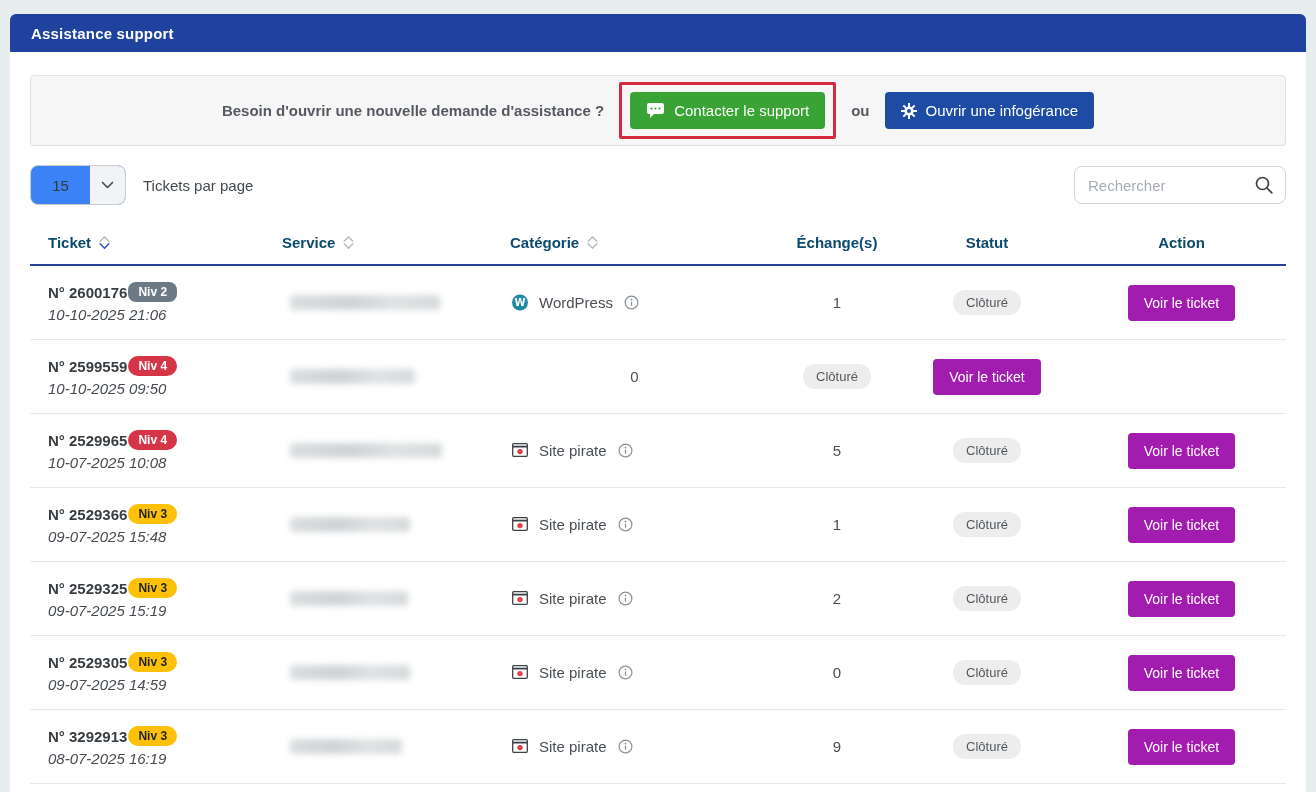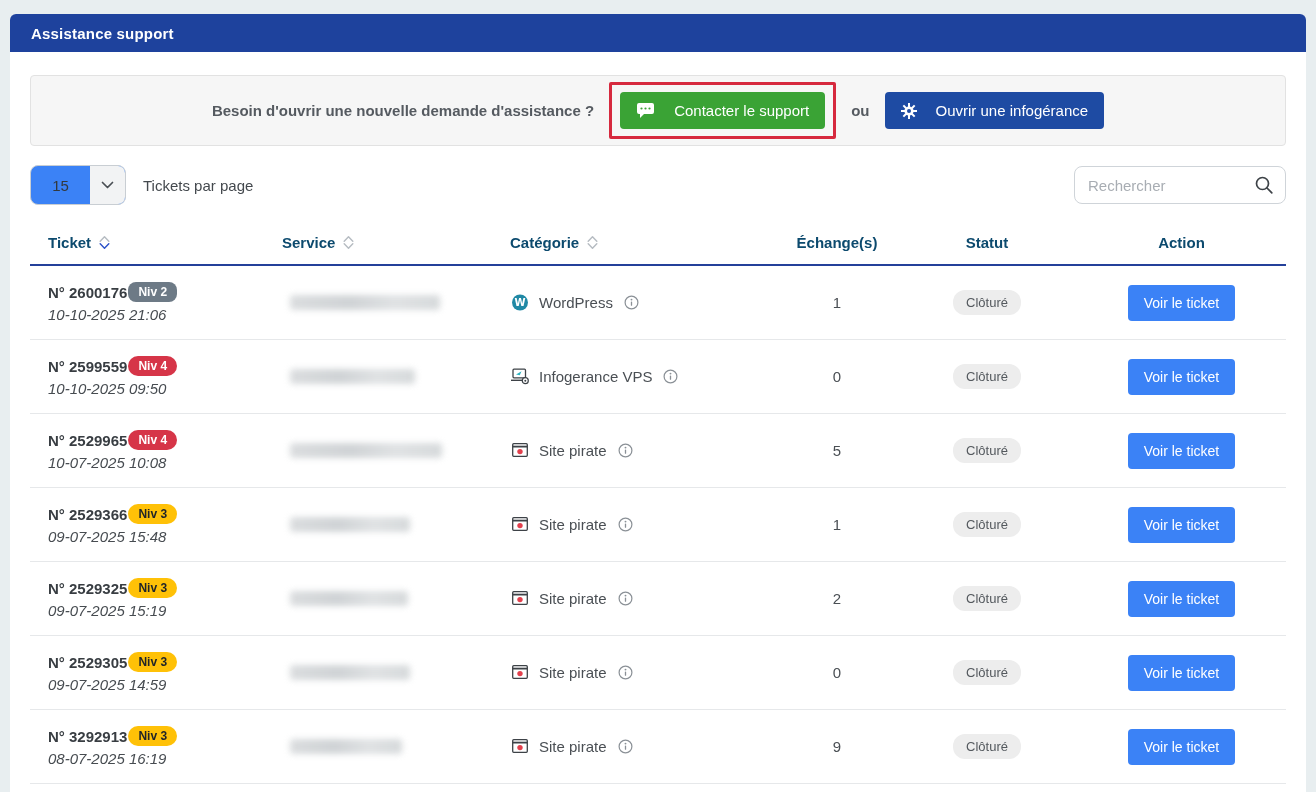--- a/index.html
+++ b/index.html
@@ -9,21 +9,21 @@
   .card { position:absolute; left:10px; right:10px; top:14px; height:920px; background:#fff; border-radius:6px 6px 0 0; }
   .card-header { height:38px; background:#1e429d; border-radius:6px 6px 0 0; display:flex; align-items:center; padding-left:21px; }
   .card-title { color:#fff; font-size:15px; font-weight:bold; letter-spacing:.2px; }
   .card-body { padding:23px 20px 0 20px; }
 
   
   .banner { height:71px; background:#f6f6f6; border:1px solid #e2e2e2; border-radius:4px;
             display:flex; align-items:center; justify-content:center; gap:15px; }
   .banner-text { font-size:15px; font-weight:bold; color:#555a60; }
   .annotation-box { border:3px solid #d6293e; border-radius:2px; padding:7px 8px; display:inline-flex; }
-  .btn { display:inline-flex; align-items:center; gap:19px; border:none; cursor:pointer;
+  .btn { display:inline-flex; align-items:center; gap:9px; border:none; cursor:pointer;
          border-radius:4px; font-size:15px; color:#fff; font-family:inherit; padding:10px 16px; }
   .btn-green { background:#3aa335; }
   .btn-blue  { background:#1e4ba3; }
   .ou { font-size:15px; font-weight:bold; color:#555a60; }
 
   
   .toolbar { margin-top:19px; display:flex; align-items:center; justify-content:space-between; }
   .perpage { display:flex; align-items:center; gap:17px; }
   .select { width:96px; height:40px; border:1px solid #c9ced3; border-radius:8px; display:flex; cursor:pointer; background:#3b82f6; overflow:hidden; }
   .select-value { flex:1; display:flex; align-items:center; justify-content:center; font-size:15px; color:#33383d; }
@@ -62,21 +62,21 @@
              filter:blur(3px); opacity:.85; }
 
   .cell-category { display:flex; align-items:center; gap:9px; padding-left:18px; }
   .cat-label { font-size:15px; color:#4a4f54;text-align:right; }
   .info-icon { display:inline-flex; cursor:pointer; margin-left:2px; }
 
   .cell-exchanges { text-align:center; font-size:15px; color:#4a4f54; }
   .cell-status { display:flex; justify-content:center; }
   .status-pill { background:#ededed; color:#54595e; font-size:13px; padding:5px 13px; border-radius:12px; }
   .cell-action { display:flex; justify-content:center; }
-  .btn-view { background:#3b82f6; color:#fff; border:none; border-radius:4px; font-size:14px;
+  .btn-view { background:#a21caf; color:#fff; border:none; border-radius:4px; font-size:14px;
               font-family:inherit; padding:10px 16px; cursor:pointer; }
 </style>
 </head>
 <body>
 
 <svg width="0" height="0" style="position:absolute">
   <symbol id="icon-wordpress" viewBox="0 0 20 17">
     <circle cx="10" cy="8.5" r="8" fill="#2089a5"></circle>
     <text x="10" y="12" text-anchor="middle" font-size="10" font-weight="bold" fill="#ffffff" font-family="'DejaVu Sans',sans-serif">W</text>
   </symbol>
@@ -239,33 +239,20 @@
     <div class="cell-ticket">
       <div class="ticket-line">
         <span class="tnum">N° 2599559</span>
         <span class="badge badge-red">Niv 4</span>
       </div>
       <div class="tdate">10-10-2025 09:50</div>
     </div>
     <div class="cell-service">
       <div class="blurbar" style="width: 125px;"></div>
     </div>
-    <div class="cell-category">
-      <svg class="cat-svg" width="20" height="17">
-                <use href="#icon-infogerance"></use>
-              </svg>
-      <span class="cat-label">Infogerance VPS</span>
-      <span class="info-icon">
-        <svg width="15" height="15" viewBox="0 0 15 15">
-          <circle cx="7.5" cy="7.5" r="6.4" fill="none" stroke="#8a9096" stroke-width="1.2"></circle>
-          <circle cx="7.5" cy="4.6" r="0.95" fill="#8a9096"></circle>
-          <rect x="6.85" y="6.5" width="1.3" height="4.3" rx="0.6" fill="#8a9096"></rect>
-        </svg>
-      </span>
-    </div>
     <div class="cell-exchanges">0</div>
     <div class="cell-status">
       <span class="status-pill">Clôturé</span>
     </div>
     <div class="cell-action">
       <button class="btn-view">Voir le ticket</button>
     </div>
   </div>
 
   <div class="trow">

